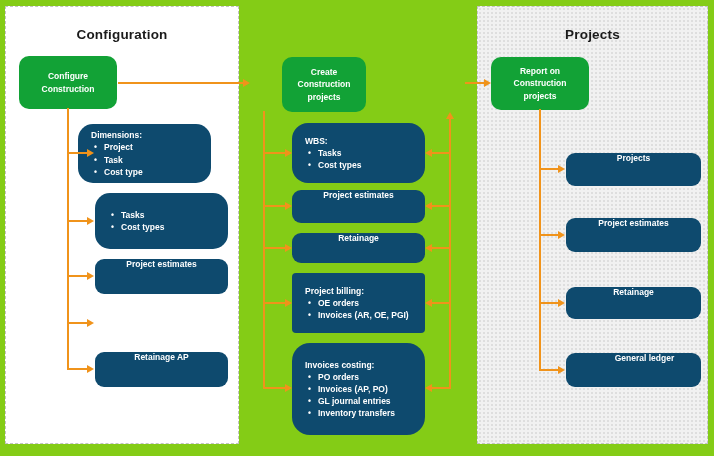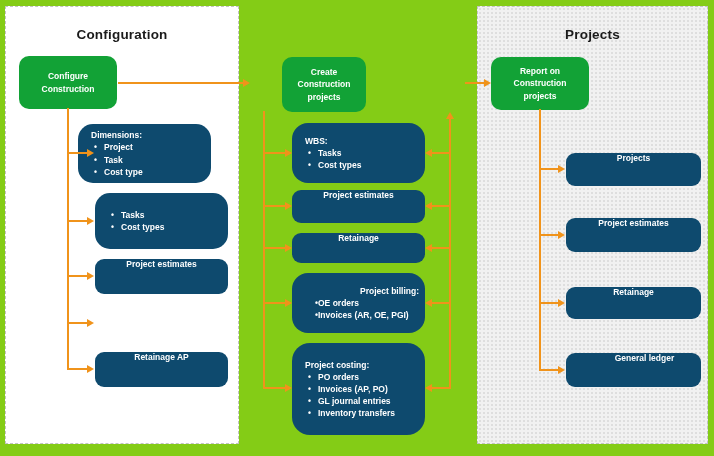--- a/index.html
+++ b/index.html
@@ -113,33 +113,33 @@
         <span class="dot">•</span>
         <span>Cost types</span>
       </div>
   </div>
   <div class="bbox single" style="left:292px; top:190px; width:133px; height:33px;">
     <span>Project estimates</span>
   </div>
   <div class="bbox single" style="left:292px; top:233px; width:133px; height:30px;">
     <span>Retainage</span>
   </div>
-  <div class="bbox list" style="left:292px; top:273px; width:133px; height:60px; border-radius:16px;text-align:right;">
+  <div class="bbox list" style="left:292px; top:273px; width:133px; height:60px; border-radius:4px;">
     <div class="btitle">Project billing:</div>
     <div class="brow">
         <span class="dot">•</span>
         <span>OE orders</span>
       </div>
     <div class="brow">
         <span class="dot">•</span>
         <span>Invoices (AR, OE, PGI)</span>
       </div>
   </div>
   <div class="bbox list" style="left:292px; top:343px; width:133px; height:92px; border-radius:18px;">
-    <div class="btitle">Project costing:</div>
+    <div class="btitle">Invoices costing:</div>
     <div class="brow">
         <span class="dot">•</span>
         <span>PO orders</span>
       </div>
     <div class="brow">
         <span class="dot">•</span>
         <span>Invoices (AP, PO)</span>
       </div>
     <div class="brow">
         <span class="dot">•</span>

